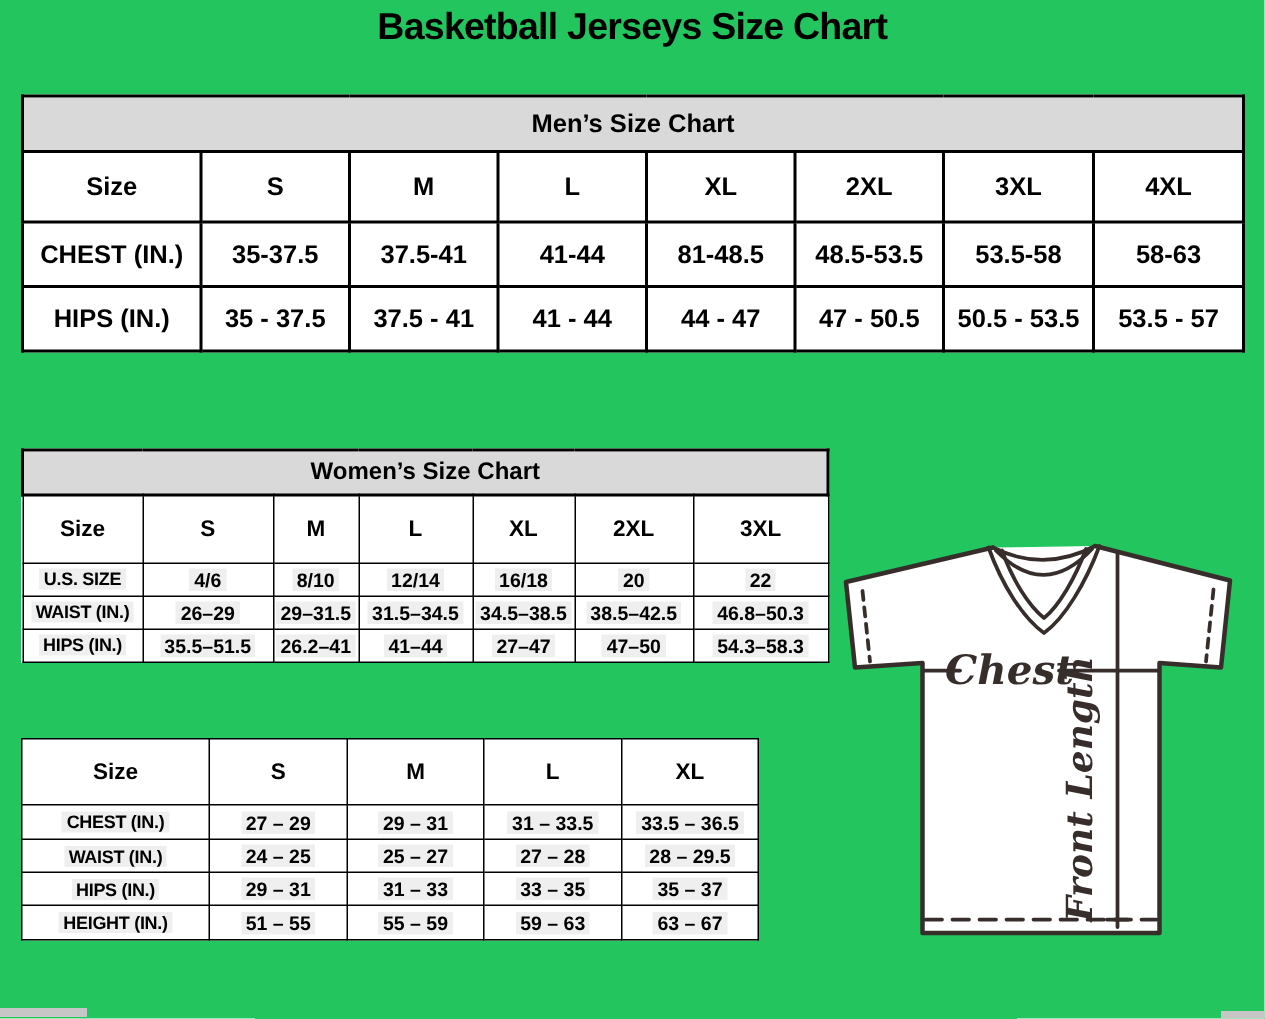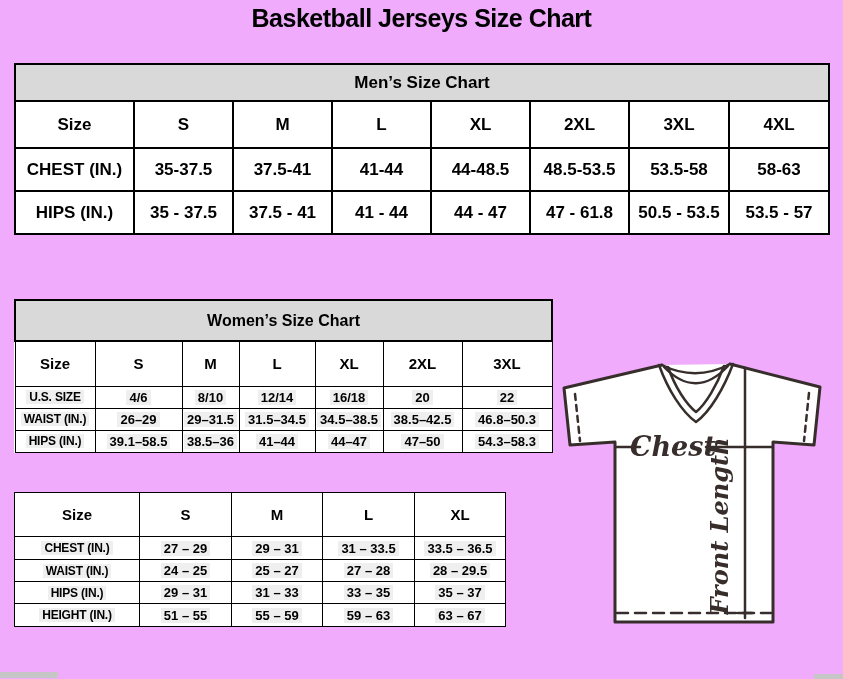--- a/index.html
+++ b/index.html
@@ -1,16 +1,16 @@
 <!DOCTYPE html>
 <html><head>
 <meta charset="utf-8">
 <style>
   html,body{margin:0;padding:0;background:#fff;}
-  .canvas{position:relative;width:843px;height:679px;background:#f0abfc;overflow:hidden;
+  .canvas{position:relative;width:843px;height:679px;background:#22c55e;overflow:hidden;
           font-family:"Liberation Sans",sans-serif;color:#000;}
   .page-title{position:absolute;top:4px;left:0;width:843px;text-align:center;
               font-size:25px;font-weight:bold;letter-spacing:-0.5px;margin:0;}
   table{border-collapse:collapse;table-layout:fixed;position:absolute;background:#fff;}
   td{text-align:center;vertical-align:middle;padding:0;overflow:hidden;}
   
   .men{left:14px;top:63px;width:814px;}
   .men td{border:2px solid #000;font-weight:bold;font-size:17px;}
   .men .hdr td{background:#d9d9d9;font-size:17px;}
   
@@ -60,50 +60,50 @@
       <td>XL</td>
       <td>2XL</td>
       <td>3XL</td>
       <td>4XL</td>
     </tr>
     <tr class="data" style="height:43px">
       <td class="lbl">CHEST (IN.)</td>
       <td>35-37.5</td>
       <td>37.5-41</td>
       <td>41-44</td>
-      <td>44-48.5</td>
+      <td>81-48.5</td>
       <td>48.5-53.5</td>
       <td>53.5-58</td>
       <td>58-63</td>
     </tr>
     <tr class="data" style="height:43px">
       <td class="lbl">HIPS (IN.)</td>
       <td>35 - 37.5</td>
       <td>37.5 - 41</td>
       <td>41 - 44</td>
       <td>44 - 47</td>
-      <td>47 - 61.8</td>
+      <td>47 - 50.5</td>
       <td>50.5 - 53.5</td>
       <td>53.5 - 57</td>
     </tr>
   </tbody>
     </table>
 
   <table class="small-tbl women">
     <colgroup>
         <col style="width:80px">
         <col style="width:87px">
         <col style="width:57px">
         <col style="width:76px">
         <col style="width:68px">
         <col style="width:79px">
         <col style="width:90px">
       </colgroup>
     <tbody>
-        <tr class="hdr" style="height:41px">
+        <tr class="hdr" style="height:30px">
       <td colspan="7">Women’s Size Chart</td>
     </tr>
     <tr class="sizes" style="height:45px">
       <td>Size</td>
       <td>S</td>
       <td>M</td>
       <td>L</td>
       <td>XL</td>
       <td>2XL</td>
       <td>3XL</td>
@@ -121,24 +121,24 @@
       <td class="lbl"><span class="hl">WAIST (IN.)</span></td>
       <td><span class="hl">26–29</span></td>
       <td><span class="hl">29–31.5</span></td>
       <td><span class="hl">31.5–34.5</span></td>
       <td><span class="hl">34.5–38.5</span></td>
       <td><span class="hl">38.5–42.5</span></td>
       <td><span class="hl">46.8–50.3</span></td>
     </tr>
     <tr class="data" style="height:22px">
       <td class="lbl"><span class="hl">HIPS (IN.)</span></td>
-      <td><span class="hl">39.1–58.5</span></td>
-      <td><span class="hl">38.5–36</span></td>
+      <td><span class="hl">35.5–51.5</span></td>
+      <td><span class="hl">26.2–41</span></td>
       <td><span class="hl">41–44</span></td>
-      <td><span class="hl">44–47</span></td>
+      <td><span class="hl">27–47</span></td>
       <td><span class="hl">47–50</span></td>
       <td><span class="hl">54.3–58.3</span></td>
     </tr>
   </tbody>
     </table>
 
   <table class="small-tbl youth">
     <colgroup>
         <col style="width:125px">
         <col style="width:92px">

